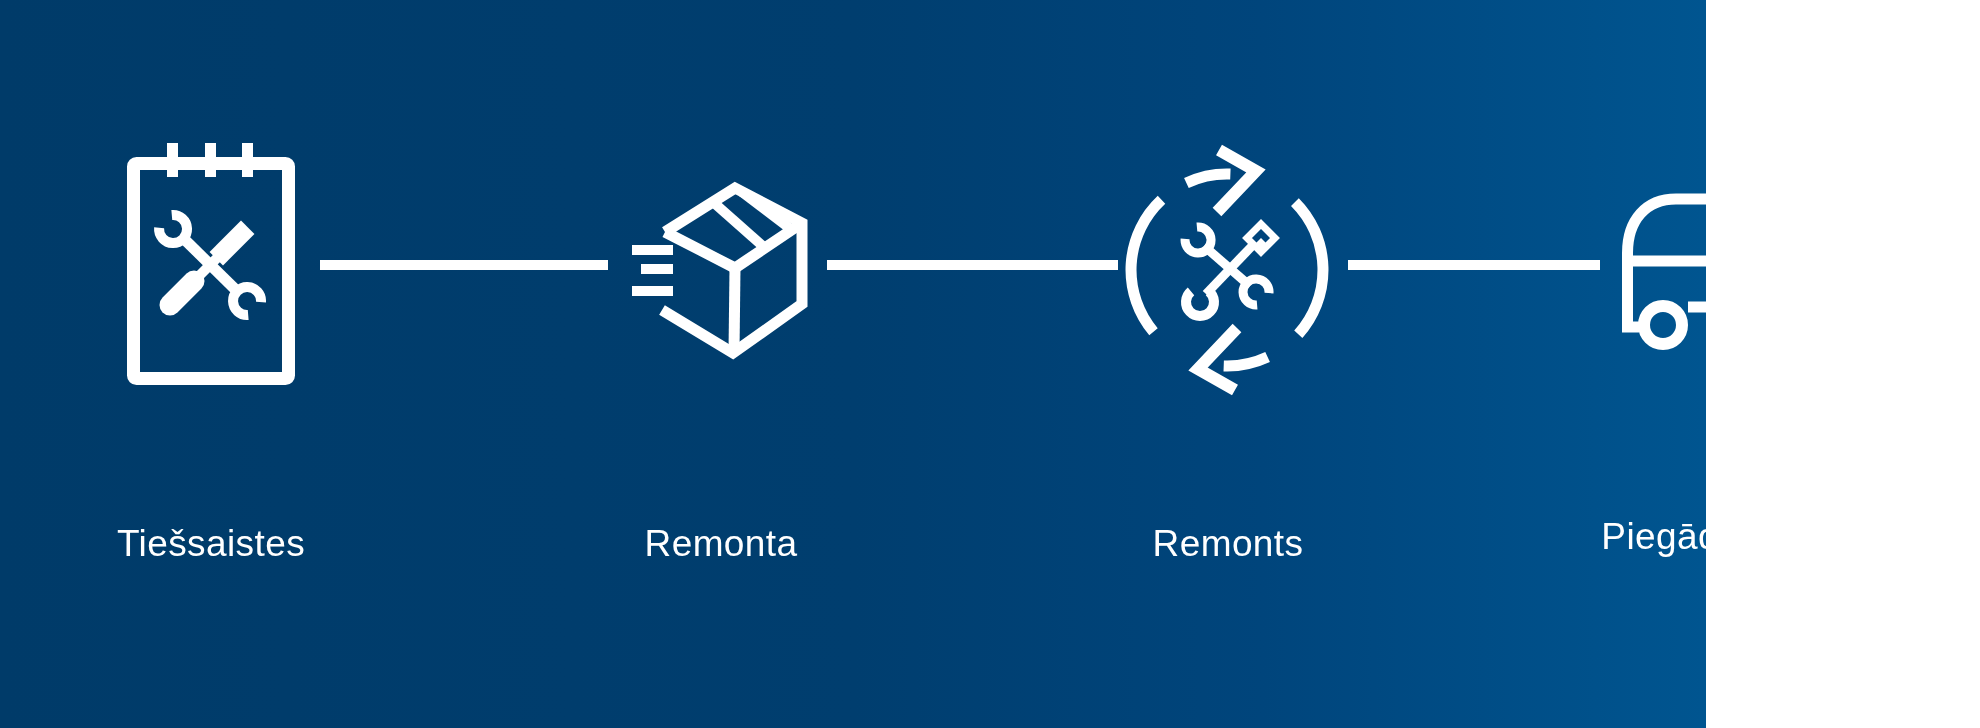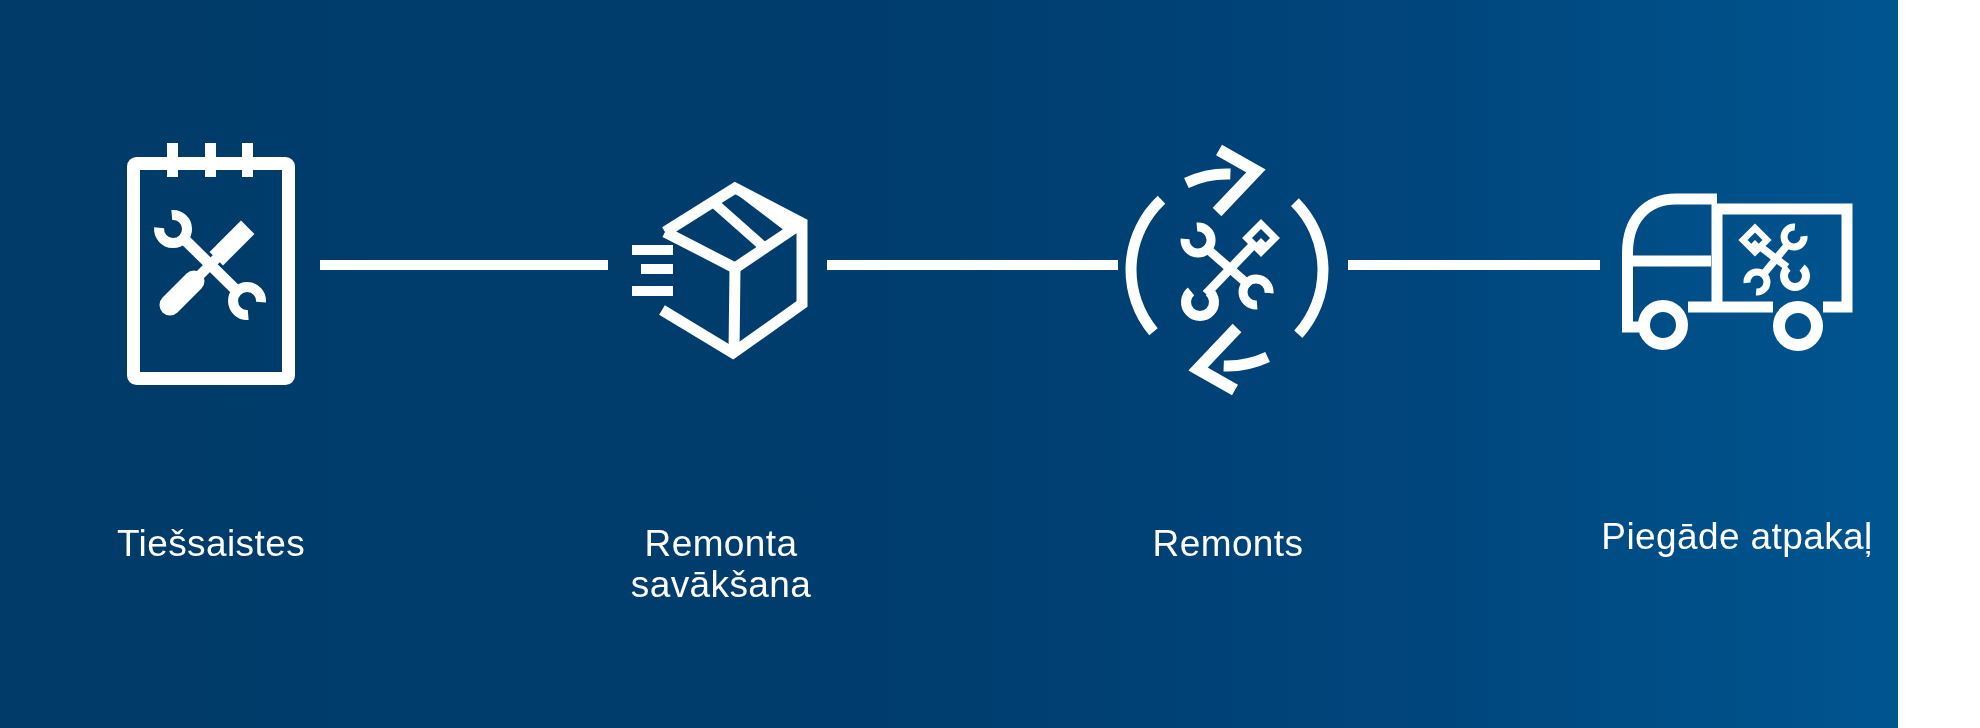--- a/index.html
+++ b/index.html
@@ -1,19 +1,19 @@
 <!DOCTYPE html>
 <html style="--bg1: #003B69; --bg2: #003E6F; --bg3: #00457C; --bg4: #005590; --ink: #FFFFFF;"><head>
 <meta charset="utf-8">
 <style>
   html,body { margin:0; padding:0; }
   body { width:1980px; height:728px; overflow:hidden; font-family:"Liberation Sans", sans-serif; }
 
   .stage {
-    position:relative; width:1898px; height:728px;
+    position:relative; width:1706px; height:728px;
     background: linear-gradient(90deg, var(--bg1) 0%, var(--bg2) 50%, var(--bg3) 74%, var(--bg4) 100%);
   }
 
   .icon { position:absolute; color:var(--ink); overflow:visible; }
   .icon svg { display:block; overflow:visible; }
 
   .connector { position:absolute; top:260px; height:10px; background:var(--ink); }
   .connector.c1 { left:320px;  width:288px; }
   .connector.c2 { left:827px;  width:291px; }
   .connector.c3 { left:1348px; width:252px; }
@@ -105,21 +105,20 @@
 
   <div class="connector c1"></div>
   <div class="connector c2"></div>
   <div class="connector c3"></div>
 
   <div class="step-label lbl1">
     <div>Tiešsaistes</div>
   </div>
   <div class="step-label lbl2">
     <div>Remonta</div>
-    <div>savākšana</div>
   </div>
   <div class="step-label lbl4">
     <div>Piegāde atpakaļ</div>
   </div>
   <div class="step-label lbl3">
     <div>Remonts</div>
   </div>
 
 </div>
 

